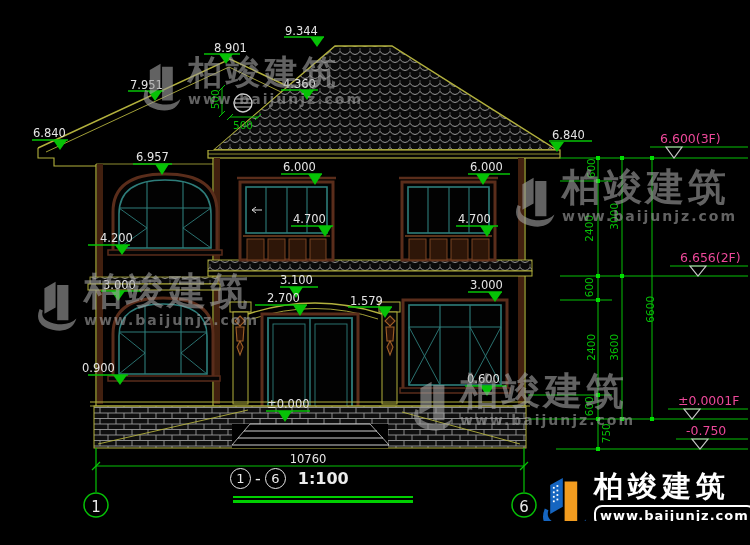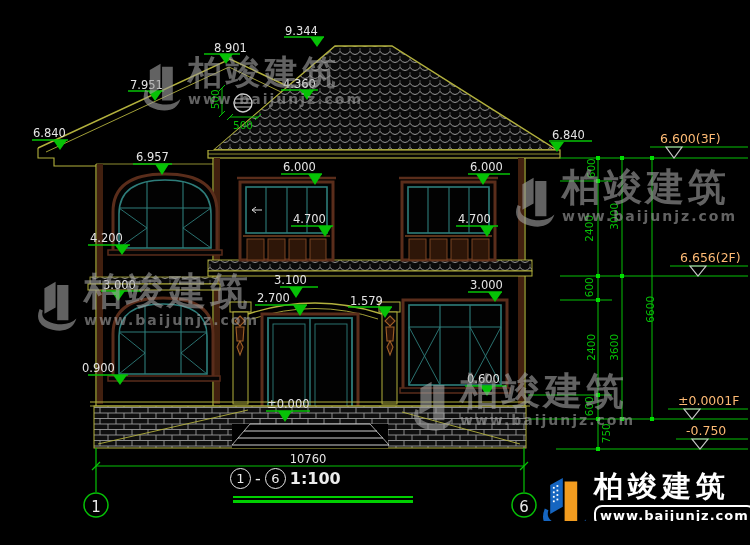--- a/index.html
+++ b/index.html
@@ -1,32 +1,32 @@
 <!DOCTYPE html>
 <html><head>
 <meta charset="utf-8">
 <style>
   html,body{margin:0;padding:0;background:#000;}
   .canvas{position:relative;width:750px;height:521px;background:#000;overflow:hidden;
           font-family:"DejaVu Sans",sans-serif;}
   .canvas svg{position:absolute;left:0;top:0;}
   .lbl{position:absolute;color:#e4e4e4;font-size:11.5px;line-height:1;white-space:nowrap;}
-  .dat{position:absolute;color:#fdba74;font-size:12.5px;line-height:1;white-space:nowrap;}
+  .dat{position:absolute;color:#ec4899;font-size:12.5px;line-height:1;white-space:nowrap;}
   .dim{position:absolute;color:#06c206;font-size:10.5px;line-height:1;white-space:nowrap;}
   .vdim{width:40px;text-align:center;transform:rotate(-90deg);}
   .wm{position:absolute;display:flex;align-items:flex-start;gap:6px;color:rgba(158,158,158,.62);
       pointer-events:none;}
   .wm svg{position:static;flex:0 0 auto;}
   .wm .brand{font-size:38px;font-weight:bold;letter-spacing:4px;line-height:1;}
   .wm .url{font-size:14px;font-weight:bold;letter-spacing:2px;margin-top:2px;}
   .titlebar{position:absolute;left:230px;top:468px;display:flex;align-items:center;gap:4px;color:#ececec;}
   .circ{display:inline-flex;width:19px;height:19px;border:1.6px solid #e8e8e8;border-radius:50%;
         align-items:center;justify-content:center;font-size:13px;}
   .tname{font-size:21px;font-weight:bold;letter-spacing:2px;}
-  .tscale{font-size:16px;font-weight:bold;margin-left:0;}
+  .tscale{font-size:16px;font-weight:bold;margin-left:8px;}
   .uline{position:absolute;left:233px;width:180px;background:#00cf00;}
   .axno{position:absolute;width:24px;text-align:center;color:#e8e8e8;font-size:15px;}
   .footer{position:absolute;left:534px;top:472px;display:flex;gap:6px;align-items:flex-start;}
   .footer svg{position:static;}
   .footer .brand{color:#fff;font-size:29px;font-weight:bold;letter-spacing:5px;line-height:1;}
   .footer .url{margin-top:4px;color:#fff;border:2px solid #fff;border-radius:8px;font-size:13px;
                font-weight:bold;text-align:center;padding:1px 4px;letter-spacing:1px;}
 </style>
 </head>
 <body>
@@ -238,24 +238,24 @@
 <div class="lbl" style="left:214px;top:43px">8.901</div>
 <div class="lbl" style="left:130px;top:80px">7.951</div>
 <div class="lbl" style="left:283px;top:79px">4.360</div>
 <div class="lbl" style="left:33px;top:128px">6.840</div>
 <div class="lbl" style="left:552px;top:130px">6.840</div>
 <div class="lbl" style="left:136px;top:152px">6.957</div>
 <div class="lbl" style="left:283px;top:162px">6.000</div>
 <div class="lbl" style="left:470px;top:162px">6.000</div>
 <div class="lbl" style="left:293px;top:214px">4.700</div>
 <div class="lbl" style="left:458px;top:214px">4.700</div>
-<div class="lbl" style="left:90px;top:233px">4.200</div>
+<div class="lbl" style="left:100px;top:233px">4.200</div>
 <div class="lbl" style="left:103px;top:280px">3.000</div>
-<div class="lbl" style="left:274px;top:275px">3.100</div>
-<div class="lbl" style="left:257px;top:293px">2.700</div>
+<div class="lbl" style="left:280px;top:275px">3.100</div>
+<div class="lbl" style="left:267px;top:293px">2.700</div>
 <div class="lbl" style="left:350px;top:296px">1.579</div>
 <div class="lbl" style="left:470px;top:280px">3.000</div>
 <div class="lbl" style="left:82px;top:363px">0.900</div>
 <div class="lbl" style="left:267px;top:399px">±0.000</div>
 <div class="lbl" style="left:467px;top:374px">0.600</div>
 
 <div class="dat" style="left:660px;top:133px">6.600(3F)</div>
 <div class="dat" style="left:680px;top:252px">6.656(2F)</div>
 <div class="dat" style="left:678px;top:395px">±0.0001F</div>
 <div class="dat" style="left:686px;top:425px">-0.750</div>

